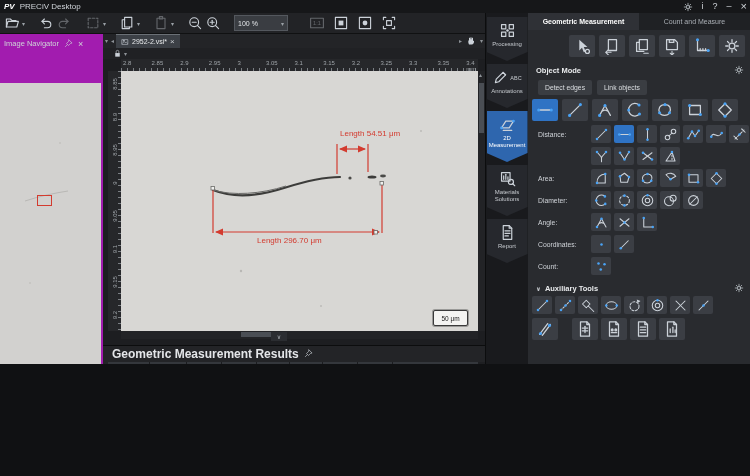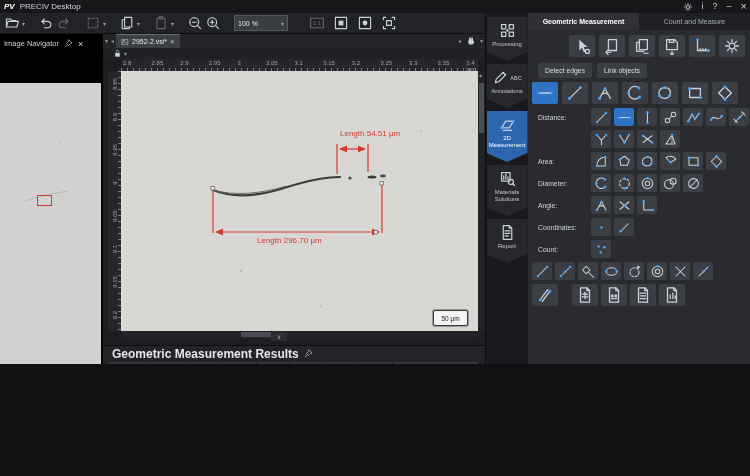--- a/index.html
+++ b/index.html
@@ -12,21 +12,21 @@
   #wincontrols{position:absolute;right:3px;top:0;height:13px;display:flex;align-items:center;gap:9px;color:#cfd3d8;}
   #wincontrols .wbtn{cursor:default;font-size:9px;line-height:9px;}
   
   #toolbar{left:0;top:13px;width:750px;height:21px;background:#222326;border-bottom:1px solid #101112;display:flex;align-items:center;padding-left:4px;box-sizing:border-box;gap:3px;}
   .tbgroup{display:flex;align-items:center;gap:2px;margin-right:10px;}
   .ic{display:inline-flex;align-items:center;justify-content:center;}
   .dim svg{opacity:.38;}
   .chevron{font-size:6px;color:#9aa0a6;}
   #zoomselect{width:46px;height:14px;background:#3a3d42;border:1px solid #54585e;display:flex;align-items:center;justify-content:space-between;padding:0 3px;font-size:7px;color:#e2e5e8;}
   
-  #navpanel{left:0;top:34px;width:103px;height:416px;background:#000000;border-right:1px solid #0c0d0e;padding-left:28px;}
+  #navpanel{left:0;top:34px;width:103px;height:416px;background:#a21caf;border-right:1px solid #0c0d0e;padding-left:28px;}
   #navheader{position:absolute;left:0;top:2px;width:103px;height:15px;display:flex;align-items:center;font-size:7.5px;color:#cfd3d8;}
   #navheader .title{margin-left:4px;}
   #navthumb{position:absolute;left:0;top:49px;width:101px;height:325px;background:#d2d1cf;}
   #navrect{position:absolute;left:37px;top:112px;width:13px;height:9px;border:1.5px solid #d33b2f;}
   #navzoomrow{position:absolute;left:0;top:379px;width:103px;height:17px;display:flex;align-items:center;gap:2px;}
   #navzoomval{width:22px;height:11px;background:#2b2d31;border:1px solid #4a4e54;font-size:6.5px;color:#d5d8db;display:flex;align-items:center;justify-content:center;margin-left:2px;}
   .sqbtn{width:9px;height:9px;background:#3a3d42;border:1px solid #55595f;color:#cfd3d8;font-size:7px;line-height:7px;display:flex;align-items:center;justify-content:center;}
   #navslider{position:relative;flex:1;height:2px;background:#54585e;margin:0 2px;}
   #navslider .handle{position:absolute;left:60%;top:-3px;width:3px;height:8px;background:#b9bec4;}
   #navmagrow{position:absolute;left:0;top:397px;width:103px;height:14px;display:flex;align-items:center;gap:1px;font-size:6.5px;color:#c6cacf;}
@@ -609,20 +609,37 @@
             <line x1="3" y1="10" x2="5.5" y2="10"></line>
             <line x1="14.5" y1="10" x2="17" y2="10"></line>
             <line x1="5" y1="5" x2="6.8" y2="6.8"></line>
             <line x1="13.2" y1="13.2" x2="15" y2="15"></line>
             <line x1="5" y1="15" x2="6.8" y2="13.2"></line>
             <line x1="13.2" y1="6.8" x2="15" y2="5"></line>
           </svg>
         </div>
       </div>
 
+    <div class="sect-head">
+      <span>Object Mode</span>
+        <span class="sp"></span>
+      <span class="ic gearspot">
+          <svg width="10" height="10" viewBox="0 0 20 20" fill="none" stroke="#ccd2d9" stroke-width="1.4" stroke-linecap="round" stroke-linejoin="round">
+            <circle cx="10" cy="10" r="3.2"></circle>
+            <line x1="10" y1="2.5" x2="10" y2="5.5"></line>
+            <line x1="10" y1="14.5" x2="10" y2="17.5"></line>
+            <line x1="2.5" y1="10" x2="5.5" y2="10"></line>
+            <line x1="14.5" y1="10" x2="17.5" y2="10"></line>
+            <line x1="4.6" y1="4.6" x2="6.8" y2="6.8"></line>
+            <line x1="13.2" y1="13.2" x2="15.4" y2="15.4"></line>
+            <line x1="4.6" y1="15.4" x2="6.8" y2="13.2"></line>
+            <line x1="13.2" y1="6.8" x2="15.4" y2="4.6"></line>
+          </svg>
+        </span>
+    </div>
     <div class="btnrow">
       <div class="txtbtn">Detect edges</div>
       <div class="txtbtn">Link objects</div>
     </div>
 
     <div class="tool-row noindent" id="fav-tools" style="gap: 4px;">
         <div class="tool-btn active big">
           <svg width="18" height="18" viewBox="0 0 20 20" fill="none" stroke="#ccd2d9" stroke-width="1.4" stroke-linecap="round" stroke-linejoin="round">
             <line x1="3" y1="10" x2="17" y2="10"></line>
             <circle cx="3" cy="10" r="1.7" fill="#4aa3f5" stroke="none"></circle>
@@ -896,20 +913,38 @@
           <div class="tool-btn">
             <svg width="15" height="15" viewBox="0 0 20 20" fill="none" stroke="#ccd2d9" stroke-width="1.4" stroke-linecap="round" stroke-linejoin="round">
               <circle cx="6" cy="6" r="1.7" fill="#4aa3f5" stroke="none"></circle>
               <circle cx="14" cy="7" r="1.7" fill="#4aa3f5" stroke="none"></circle>
               <circle cx="9" cy="14" r="1.7" fill="#4aa3f5" stroke="none"></circle>
             </svg>
           </div>
         </div>
       </div>
 
+    <div class="sect-head">
+      <span class="caret">∨</span>
+      <span>Auxiliary Tools</span>
+        <span class="sp"></span>
+      <span class="ic gearspot">
+          <svg width="10" height="10" viewBox="0 0 20 20" fill="none" stroke="#ccd2d9" stroke-width="1.4" stroke-linecap="round" stroke-linejoin="round">
+            <circle cx="10" cy="10" r="3.2"></circle>
+            <line x1="10" y1="2.5" x2="10" y2="5.5"></line>
+            <line x1="10" y1="14.5" x2="10" y2="17.5"></line>
+            <line x1="2.5" y1="10" x2="5.5" y2="10"></line>
+            <line x1="14.5" y1="10" x2="17.5" y2="10"></line>
+            <line x1="4.6" y1="4.6" x2="6.8" y2="6.8"></line>
+            <line x1="13.2" y1="13.2" x2="15.4" y2="15.4"></line>
+            <line x1="4.6" y1="15.4" x2="6.8" y2="13.2"></line>
+            <line x1="13.2" y1="6.8" x2="15.4" y2="4.6"></line>
+          </svg>
+        </span>
+    </div>
     <div class="tool-row noindent" id="aux-tools">
         <div class="tool-btn">
           <svg width="15" height="15" viewBox="0 0 20 20" fill="none" stroke="#ccd2d9" stroke-width="1.4" stroke-linecap="round" stroke-linejoin="round">
             <line x1="4" y1="16" x2="16" y2="4"></line>
             <circle cx="4" cy="16" r="1.7" fill="#4aa3f5" stroke="none"></circle>
             <circle cx="16" cy="4" r="1.7" fill="#4aa3f5" stroke="none"></circle>
           </svg>
         </div>
         <div class="tool-btn">
           <svg width="15" height="15" viewBox="0 0 20 20" fill="none" stroke="#ccd2d9" stroke-width="1.4" stroke-linecap="round" stroke-linejoin="round">

